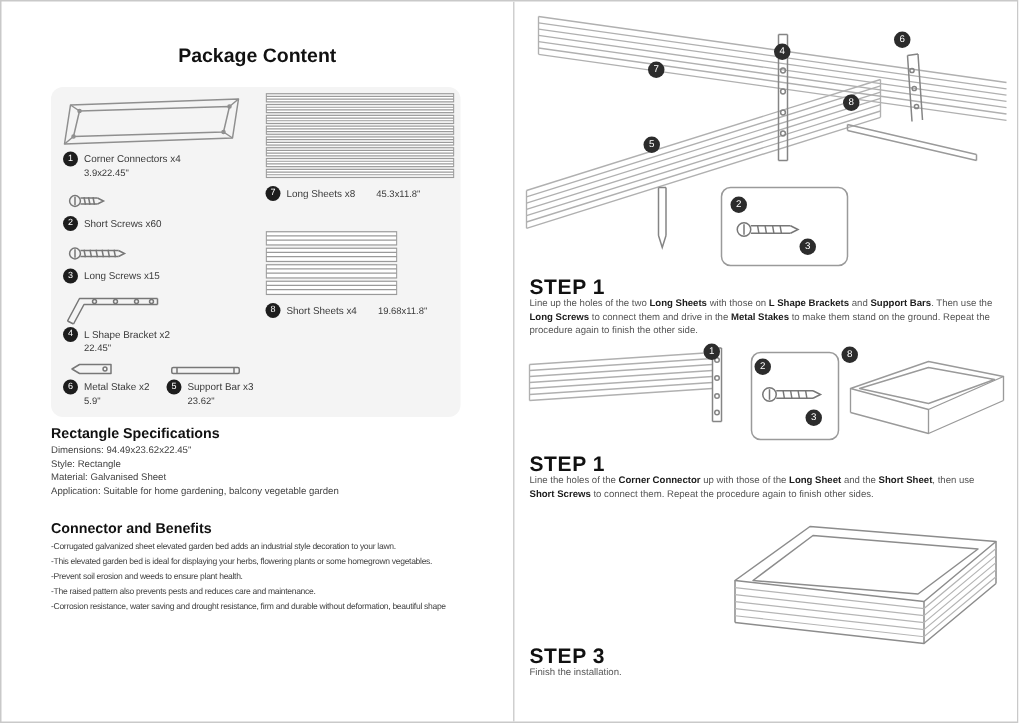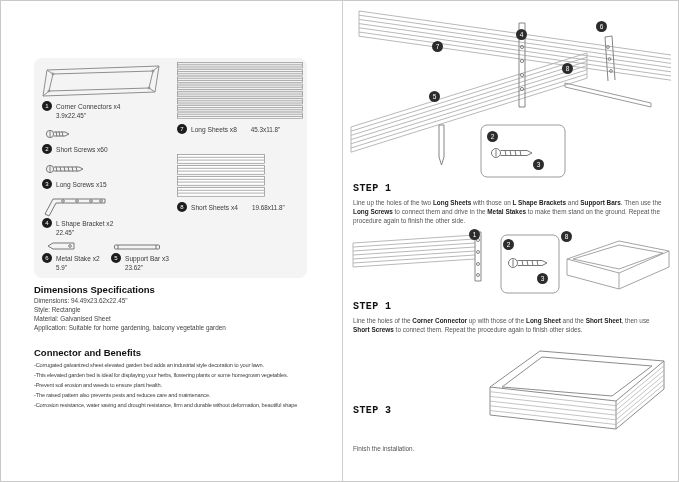--- a/index.html
+++ b/index.html
@@ -11,33 +11,34 @@
   .page-title { font-size:13px; font-weight:bold; color:#111; }
   .panel { background:#f4f4f4; border-radius:8px; }
   .part-row { display:flex; align-items:center; gap:4px; font-size:6.6px; color:#3a3a3a; white-space:nowrap; }
   .badge { width:10px; height:10px; border-radius:50%; background:#1d1d1d; color:#fff; font-size:6px;
            display:flex; align-items:center; justify-content:center; flex:0 0 10px; }
   .dim { font-size:6.3px; color:#3a3a3a; white-space:nowrap; }
   .dim-inline { margin-left:10px; }
   .sec-heading { font-size:9.5px; font-weight:bold; color:#111; }
   .spec-line { font-size:6.4px; color:#444; white-space:nowrap; }
   .feat-line { font-size:5.7px; letter-spacing:-0.2px; color:#444; white-space:nowrap; }
-  .step-title { font-size:10px; font-weight:bold; color:#111; letter-spacing:0.4px;font-family:Liberation Mono, monospace; }
+  .step-title { font-size:14px; font-weight:bold; color:#111; letter-spacing:0.4px; }
   .step-text { font-size:6.4px; color:#555; line-height:9px; }
   .step-text .kw { font-weight:bold; color:#1c1c1c; }
   .callout { position:absolute; width:11px; height:11px; border-radius:50%; background:#2c2c2c; color:#fff;
              font-size:6.5px; display:flex; align-items:center; justify-content:center; z-index:2; }
   svg { display:block; }
 </style>
 </head>
 <body>
 
 <div class="page">
   <div class="divider"></div>
 
+  <div class="abs page-title" style="left:0;top:28px;width:341px;text-align:center;">Package Content</div>
 
   <div class="abs panel" style="left:33px;top:57px;width:273px;height:220px;"></div>
 
   <svg class="abs" style="left:40px;top:62px;" width="122" height="36" viewBox="0 0 122 36">
     <g fill="none" stroke="#8f8f8f" stroke-width="1" stroke-linejoin="round">
       <path d="M6,7 L118,3 L114,29 L2,33 Z"></path>
       <path d="M12,11 L112,8 L108,25 L8,28 Z"></path>
       <path d="M6,7 L12,11 M118,3 L112,8 M114,29 L108,25 M2,33 L8,28"></path>
       <circle cx="12" cy="11" r="1"></circle>
         <circle cx="112" cy="8" r="1"></circle>
@@ -154,21 +155,21 @@
       <use href="#sheetS" y="11"></use>
       <use href="#sheetS" y="22"></use>
       <use href="#sheetS" y="33"></use>
   </svg>
   <div class="abs part-row" style="left:176px;top:201px;">
     <span class="badge">8</span>
     <span>Short Sheets x4</span>
     <span class="dim dim-inline">19.68x11.8"</span>
   </div>
 
-  <div class="abs sec-heading" style="left:33px;top:283px;">Dimensions Specifications</div>
+  <div class="abs sec-heading" style="left:33px;top:283px;">Rectangle Specifications</div>
   <div class="abs spec-line" style="left:33px;top:296px;">Dimensions: 94.49x23.62x22.45"</div>
   <div class="abs spec-line" style="left:33px;top:305px;">Style: Rectangle</div>
   <div class="abs spec-line" style="left:33px;top:314px;">Material: Galvanised Sheet</div>
   <div class="abs spec-line" style="left:33px;top:323px;">Application: Suitable for home gardening, balcony vegetable garden</div>
 
   <div class="abs sec-heading" style="left:33px;top:346px;">Connector and Benefits</div>
   <div class="abs feat-line" style="left:33px;top:361px;">-Corrugated galvanized sheet elevated garden bed adds an industrial style decoration to your lawn.</div>
   <div class="abs feat-line" style="left:33px;top:371px;">-This elevated garden bed is ideal for displaying your herbs, flowering plants or some homegrown vegetables.</div>
   <div class="abs feat-line" style="left:33px;top:381px;">-Prevent soil erosion and weeds to ensure plant health.</div>
   <div class="abs feat-line" style="left:33px;top:391px;">-The raised pattern also prevents pests and reduces care and maintenance.</div>
@@ -296,15 +297,15 @@
       <g fill="none" stroke="#b5b5b5" stroke-width="0.8">
         <path d="M14,62.7 L140,76.7 L188,36.7"></path>
         <path d="M14,67.4 L140,81.4 L188,41.4"></path>
         <path d="M14,72.1 L140,86.1 L188,46.1"></path>
         <path d="M14,76.8 L140,90.8 L188,50.8"></path>
         <path d="M14,81.5 L140,95.5 L188,55.5"></path>
       </g>
     </svg>
   </div>
 
-  <div class="abs step-title" style="left:352px;top:404px;">STEP 3</div>
+  <div class="abs step-title" style="left:352px;top:428px;">STEP 3</div>
   <div class="abs step-text" style="left:352px;top:443px;width:314px;"><span>Finish the installation.</span></div>
 </div>
 
 </body></html>

